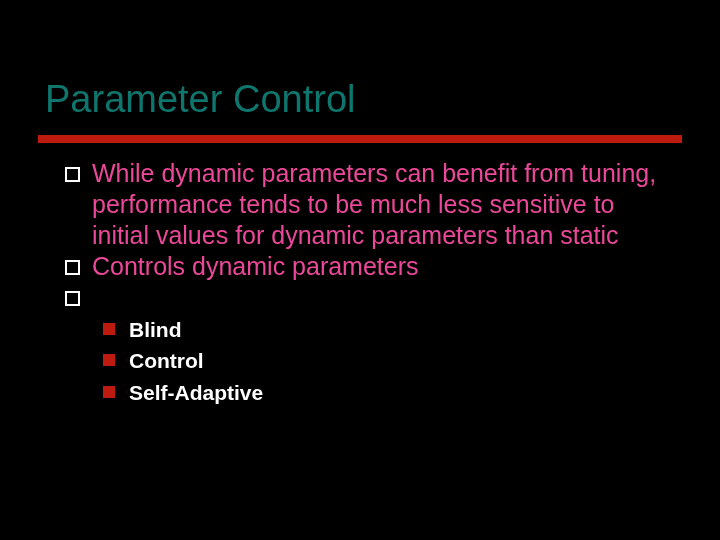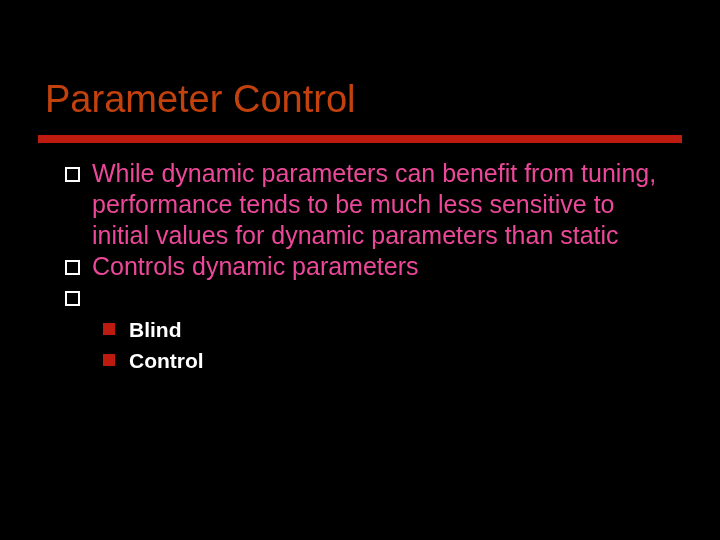--- a/index.html
+++ b/index.html
@@ -18,21 +18,21 @@
     height: 540px;
     box-sizing: border-box;
   }
   .title {
     position: absolute;
     left: 45px;
     top: 78px;
     font-size: 38px;
     font-weight: 400;
     letter-spacing: 0px;
-    color: #c2410c;
+    color: #0f766e;
   }
   .rule {
     position: absolute;
     left: 38px;
     top: 135px;
     width: 644px;
     height: 8px;
     background: #bd1b0f;
   }
   .body {
@@ -110,16 +110,20 @@
 
     <div class="sublist">
       <div class="sub-row">
         <div class="sub-square"></div>
         <div class="sub-text">Blind</div>
       </div>
       <div class="sub-row">
         <div class="sub-square"></div>
         <div class="sub-text">Control</div>
       </div>
+      <div class="sub-row">
+        <div class="sub-square"></div>
+        <div class="sub-text">Self-Adaptive</div>
+      </div>
     </div>
 
   </div>
 </div>
 
 </body></html>

